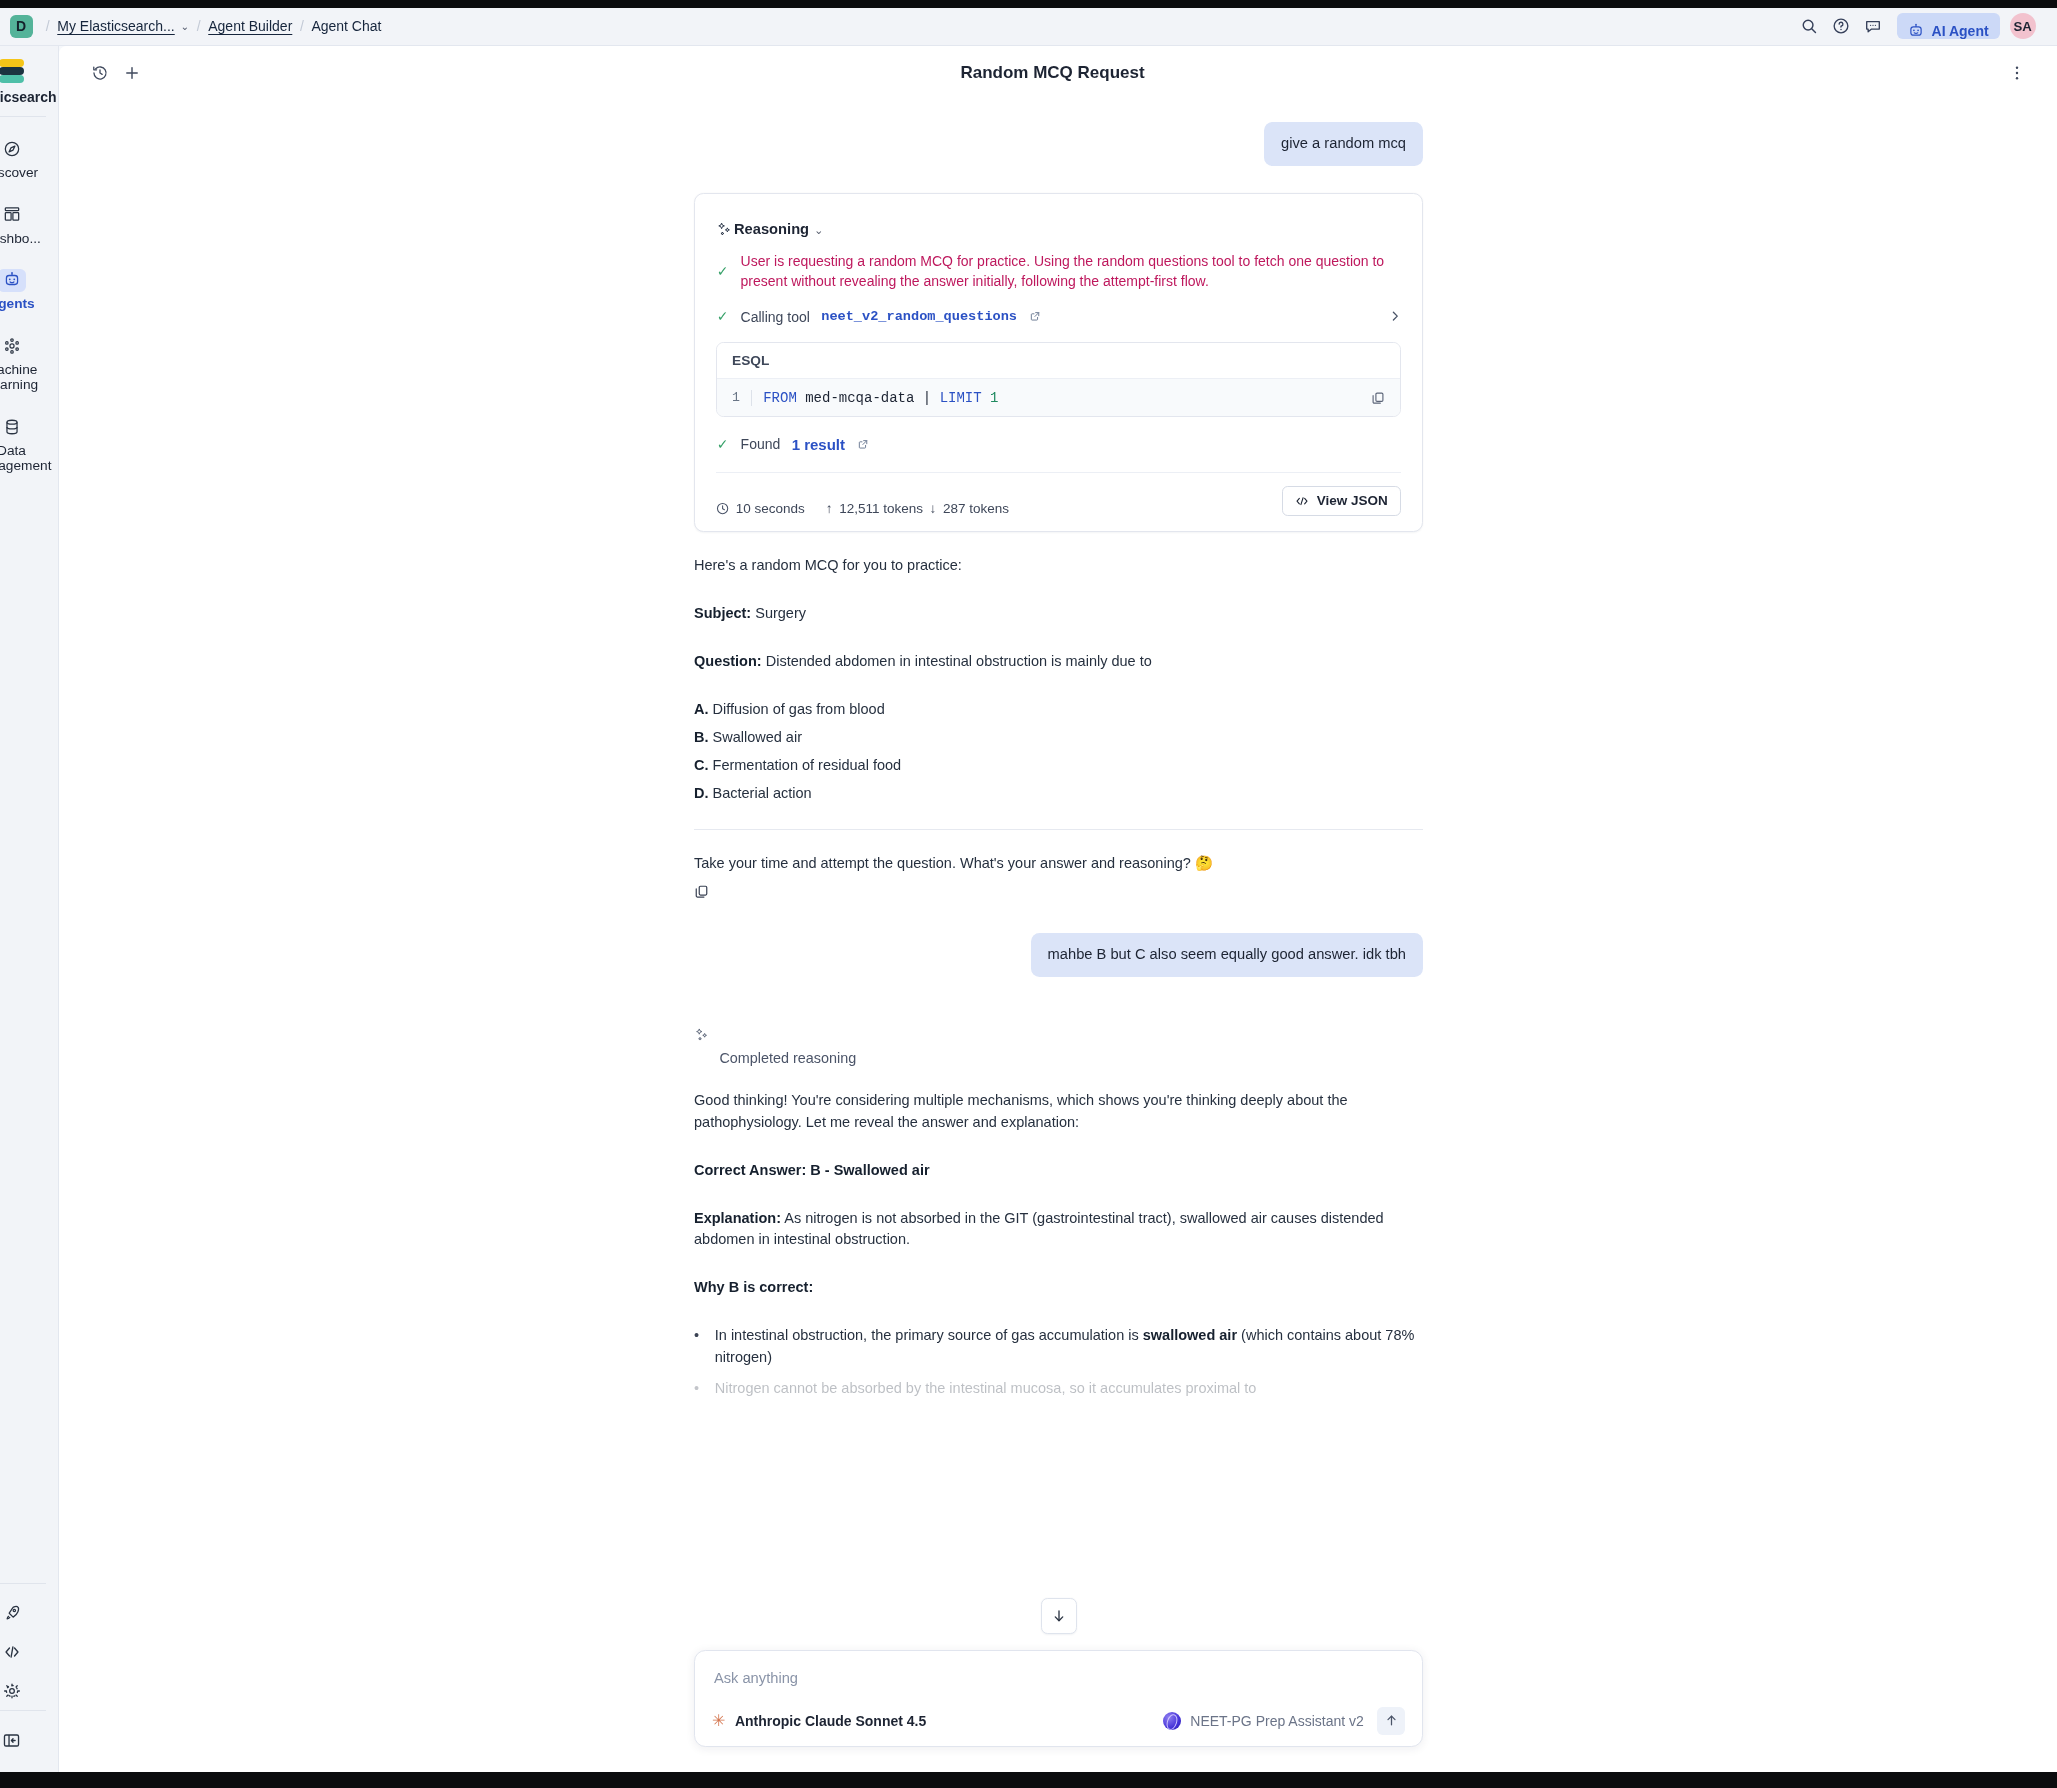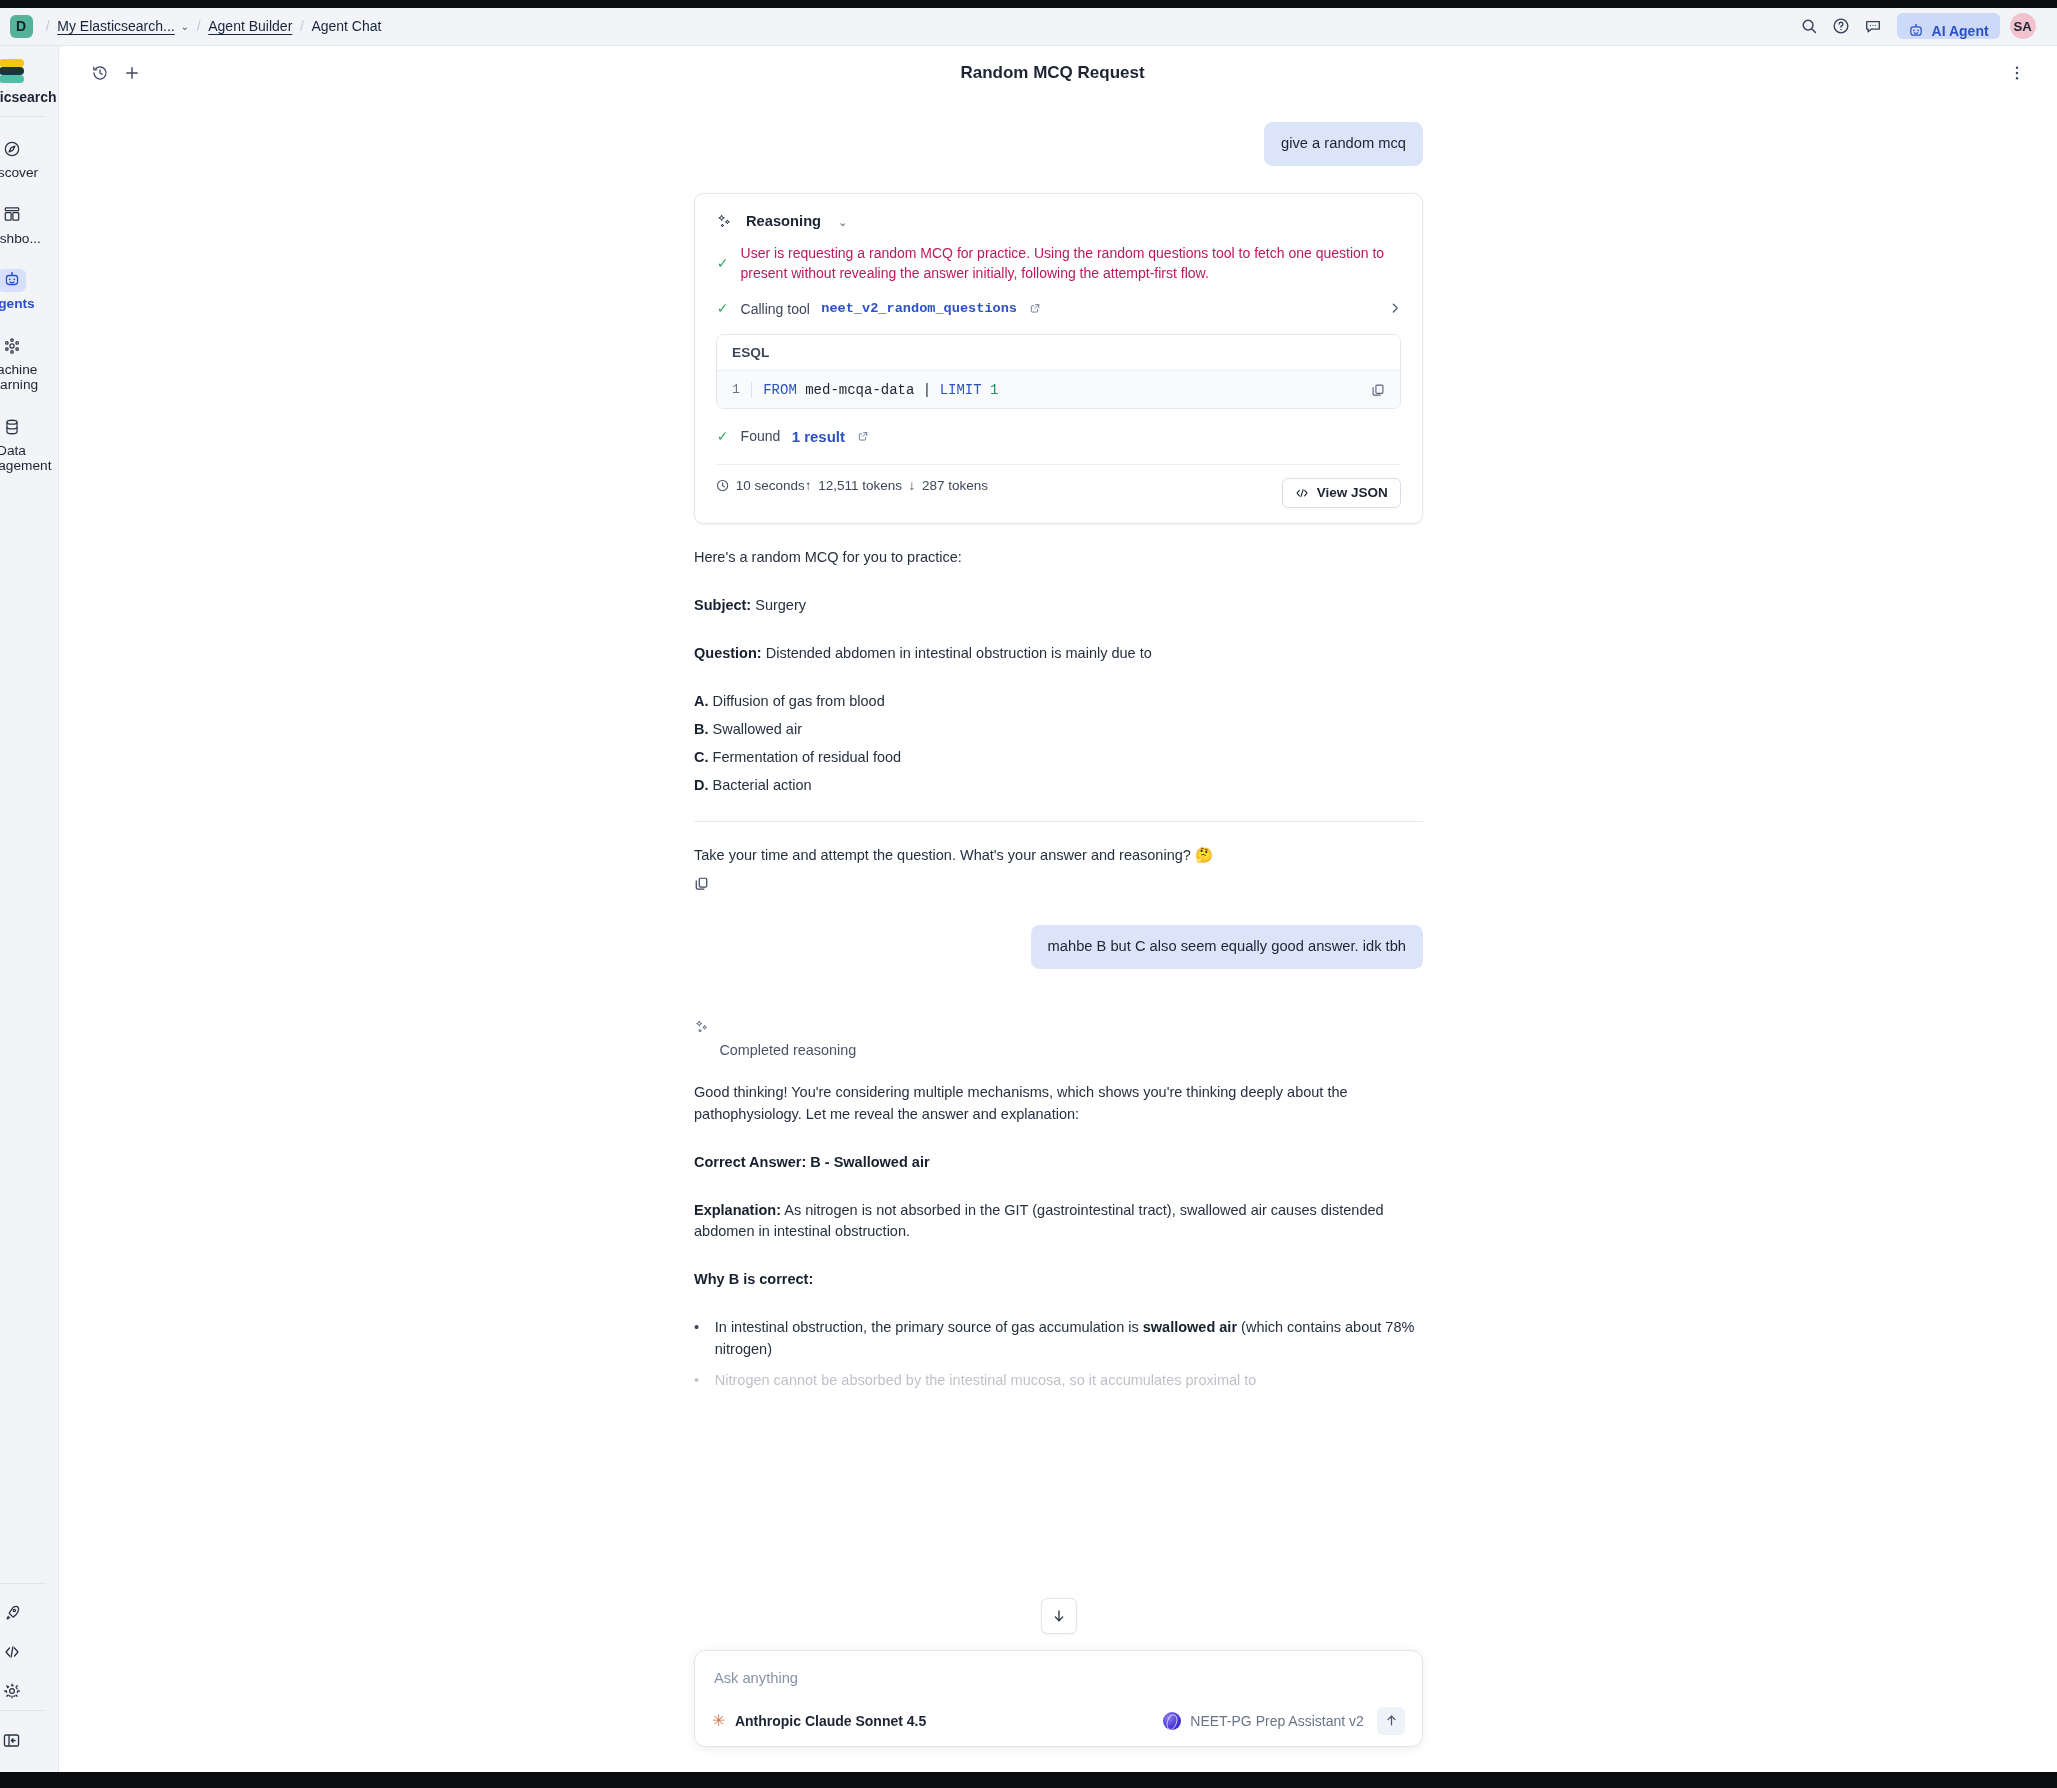--- a/index.html
+++ b/index.html
@@ -128,21 +128,21 @@
     background:#dbe4f8; color:#1d2433; font-size:14.7px;
     border-radius:8.5px; padding:12.3px 17px; max-width:587px; line-height:1.35;
   }
 
   
   .reason-card {
     border:0.9px solid #e3e6ee; border-radius:9.5px; background:#fff;
     padding:19px 21px 0 21px; margin-bottom:23px;
     box-shadow:0 0.9px 1.9px rgba(20,30,60,.05);
   }
-  .reason-head { display:flex; align-items:flex-end; gap:14px; margin-bottom:14px; }
+  .reason-head { display:flex; align-items:flex-end; gap:2px; margin-bottom:14px;margin-top:8px; }
   .reason-title { font-size:14.7px; font-weight:700; color:#1d2433; }
   .chev-d { color:#52596a; font-size:11.4px; margin-left:2.8px; }
   .reason-row { display:flex; gap:11.4px; align-items:flex-start; margin-bottom:15px; }
   .tick { color:#37a169; font-size:14px; line-height:1.45; flex:none; width:13.2px; text-align:center; }
   .tick-mid { align-self:center; }
   .reason-text { font-size:14px; line-height:1.46; color:#be185d; }
   .tool-line { display:flex; align-items:center; gap:11.4px; margin-bottom:15px; }
   .tool-label { font-size:14px; color:#3e4759; }
   .tool-name {
     font-family:"Liberation Mono", monospace; font-size:13.6px;
@@ -161,21 +161,21 @@
   .code-bar { width:0.9px; align-self:stretch; background:#dde2ea; margin:0 11.4px 0 1.9px; }
   .code-txt { font-family:"Liberation Mono", monospace; font-size:14px; color:#1d2433; white-space:pre; }
   .kw { color:#2b51c4; }
   .num { color:#1f8a5f; }
   .copy-ico { margin-left:auto; color:#5b6478; }
 
   .found-line { display:flex; gap:11.4px; align-items:center; padding-bottom:17px; }
   .found-text { font-size:14px; color:#3e4759; }
   .found-strong { font-weight:700; color:#2b51c4; }
   .card-foot {
-    border-top:0.9px solid #eceff5; display:flex; align-items:flex-start; 
+    border-top:0.9px solid #eceff5; display:flex; align-items:flex-end; gap:21px;
     padding:13.2px 0 15px 0;
   }
   .foot-stat { display:flex; align-items:center; gap:6.6px; font-size:13.5px; color:#3e4759; }
   .view-json {
     margin-left:auto; display:flex; align-items:center; gap:7.6px;
     border:0.9px solid #d6dbe5; border-radius:5.7px; padding:6.6px 12.3px;
     font-size:13.5px; font-weight:700; color:#1d2433; background:#fff;
   }
 
   

